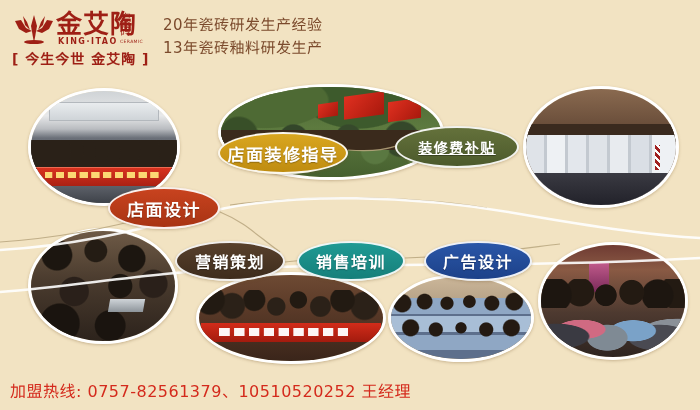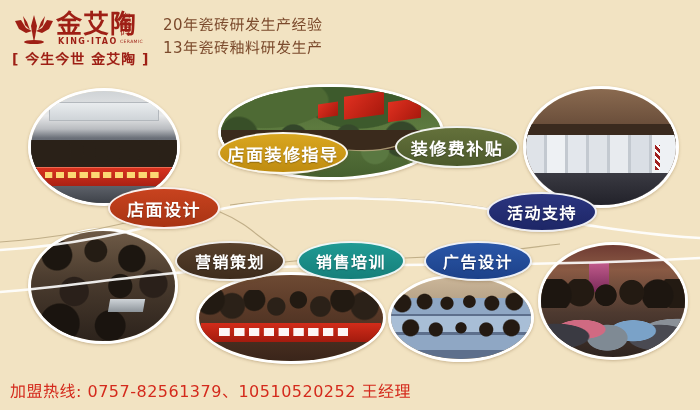--- a/index.html
+++ b/index.html
@@ -390,21 +390,21 @@
     font-weight: bold;
     letter-spacing: 1.5px;
     border: 2.5px solid rgba(255,255,255,.92);
     box-shadow: 0 1px 3px rgba(110,80,40,.3);
     z-index: 30;
     white-space: nowrap;
     text-shadow: 0 1px 1px rgba(0,0,0,.28);
   }
 
   .pill-decor  { left: 218px; top: 132px; width: 130px; height: 42px; font-size: 17px; background: linear-gradient(180deg,#d9a620,#bf8c10); }
-  .pill-subsidy{ left: 395px; top: 126px; width: 124px; height: 42px; font-size: 17px; background: linear-gradient(180deg,#64713b,#4c5a2c); }
+  .pill-subsidy{ left: 395px; top: 126px; width: 124px; height: 42px; font-size: 14px; background: linear-gradient(180deg,#64713b,#4c5a2c); text-decoration: underline; }
   .pill-design { left: 108px; top: 187px; width: 112px; height: 42px; font-size: 17px; background: linear-gradient(180deg,#c8431f,#a83313); }
   .pill-support{ left: 487px; top: 192px; width: 110px; height: 40px; font-size: 16px; background: linear-gradient(180deg,#2b3580,#1d2666); }
   .pill-market { left: 175px; top: 241px; width: 110px; height: 40px; font-size: 16px; background: linear-gradient(180deg,#58402c,#3e2c1c); }
   .pill-sales  { left: 297px; top: 241px; width: 108px; height: 40px; font-size: 16px; background: linear-gradient(180deg,#1f9a94,#167f7a); }
   .pill-ad     { left: 424px; top: 241px; width: 108px; height: 40px; font-size: 16px; background: linear-gradient(180deg,#2a57a8,#1d4189); }
 
   
   .headline {
     position: absolute;
     left: 227px; top: 188px;
@@ -536,20 +536,19 @@
         <div class="poster"></div>
       <div class="crowdbodies"></div>
         <div class="heads"></div>
     </div>
   </div>
 
 
   <div class="pill pill-decor">店面装修指导</div>
   <div class="pill pill-subsidy">装修费补贴</div>
   <div class="pill pill-design">店面设计</div>
-  <div class="pill pill-support">活动支持</div>
   <div class="pill pill-market">营销策划</div>
   <div class="pill pill-sales">销售培训</div>
   <div class="pill pill-ad">广告设计</div>
 
   <div class="footer">加盟热线: 0757-82561379、10510520252  王经理</div>
 
 </div>
 
 </body></html>

